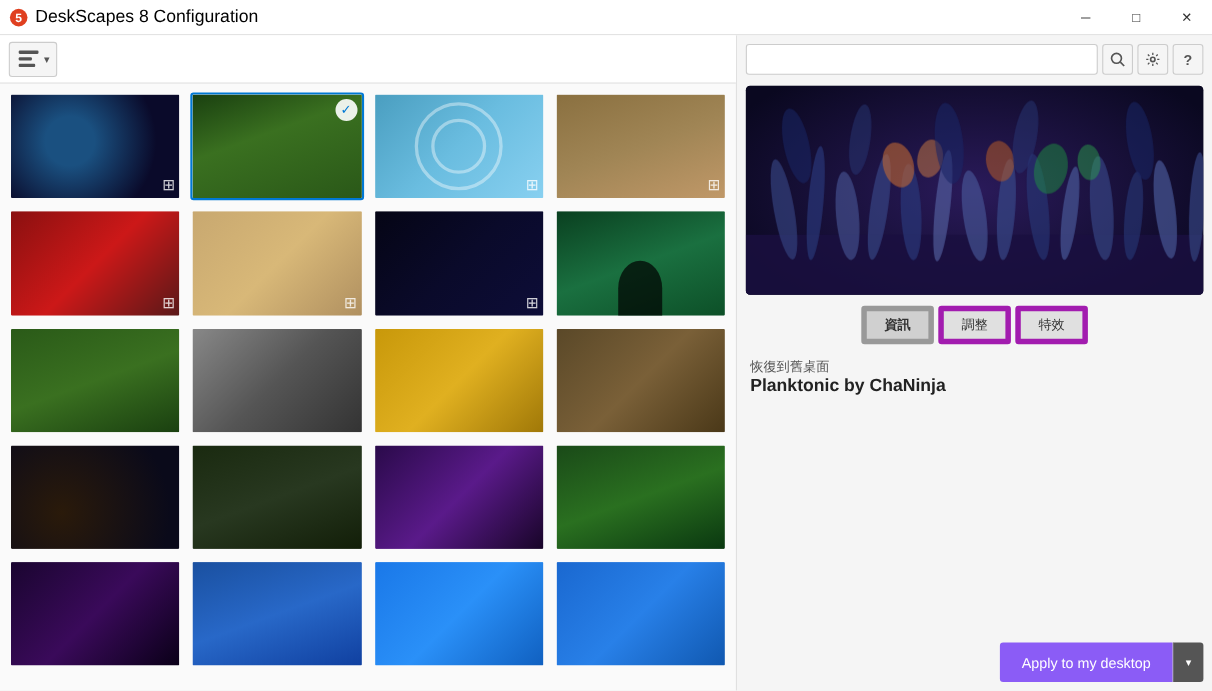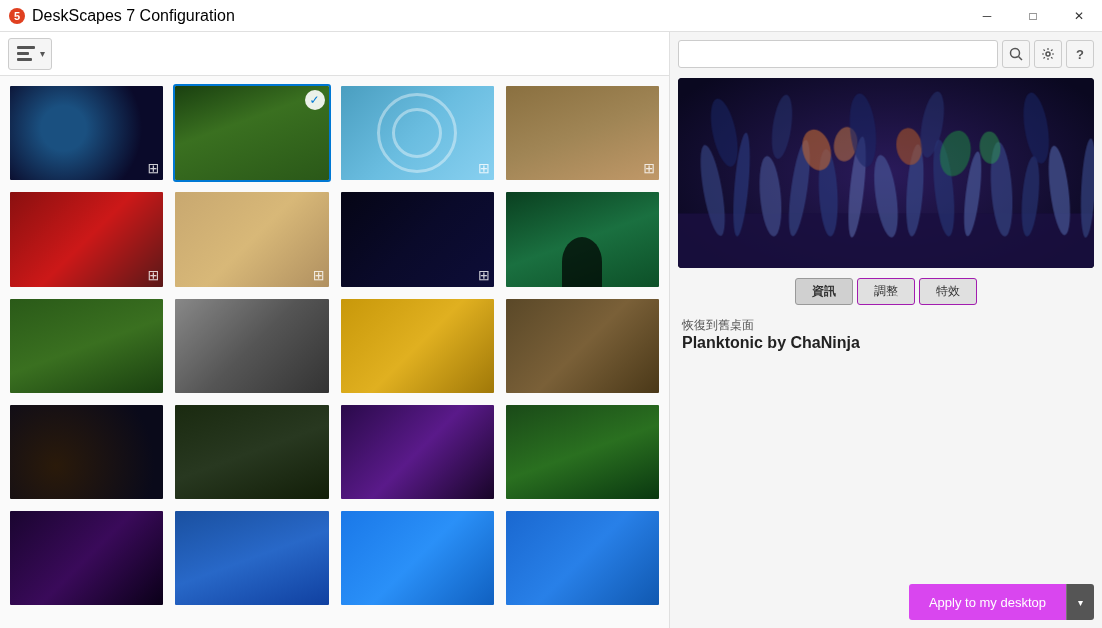--- a/index.html
+++ b/index.html
@@ -195,21 +195,21 @@
     
     #detail-tabs {
       display: flex;
       gap: 4px;
       justify-content: center;
       margin-bottom: 12px;
     }
     .detail-tab {
       padding: 4px 16px;
       background: #e0e0e0;
-      border: 1px solid #a21caf;
+      border: 5px solid #a21caf;
       border-radius: 3px;
       font-size: 12px;
       cursor: pointer;
       color: #333;
     }
     .detail-tab.active {
       background: #d0d0d0;
       border-color: #999;
       font-weight: 600;
     }
@@ -232,21 +232,21 @@
     
     #bottom-action {
       margin-top: auto;
       display: flex;
       justify-content: flex-end;
       align-items: center;
     }
     #apply-btn {
       height: 36px;
       padding: 0 20px;
-      background: #d946ef;
+      background: #8b5cf6;
       color: white;
       border: none;
       border-radius: 3px 0 0 3px;
       font-size: 13px;
       cursor: pointer;
       margin-left: 30px;
     }
     #apply-dropdown {
       width: 28px;
       height: 36px;
@@ -267,21 +267,21 @@
   </style>
 </head>
 <body>
 
 <div id="titlebar">
   <div id="titlebar-left">
     <svg id="app-icon" viewBox="0 0 18 18">
       <circle cx="9" cy="9" r="8" fill="#e04020"></circle>
       <text x="9" y="13" text-anchor="middle" fill="white" font-size="11" font-weight="bold">5</text>
     </svg>
-    <span>DeskScapes 7 Configuration</span>
+    <span>DeskScapes 8 Configuration</span>
   </div>
   <div id="titlebar-controls">
     <button class="title-btn">─</button>
     <button class="title-btn">□</button>
     <button class="title-btn close">✕</button>
   </div>
 </div>
 
 <div id="main">
 

